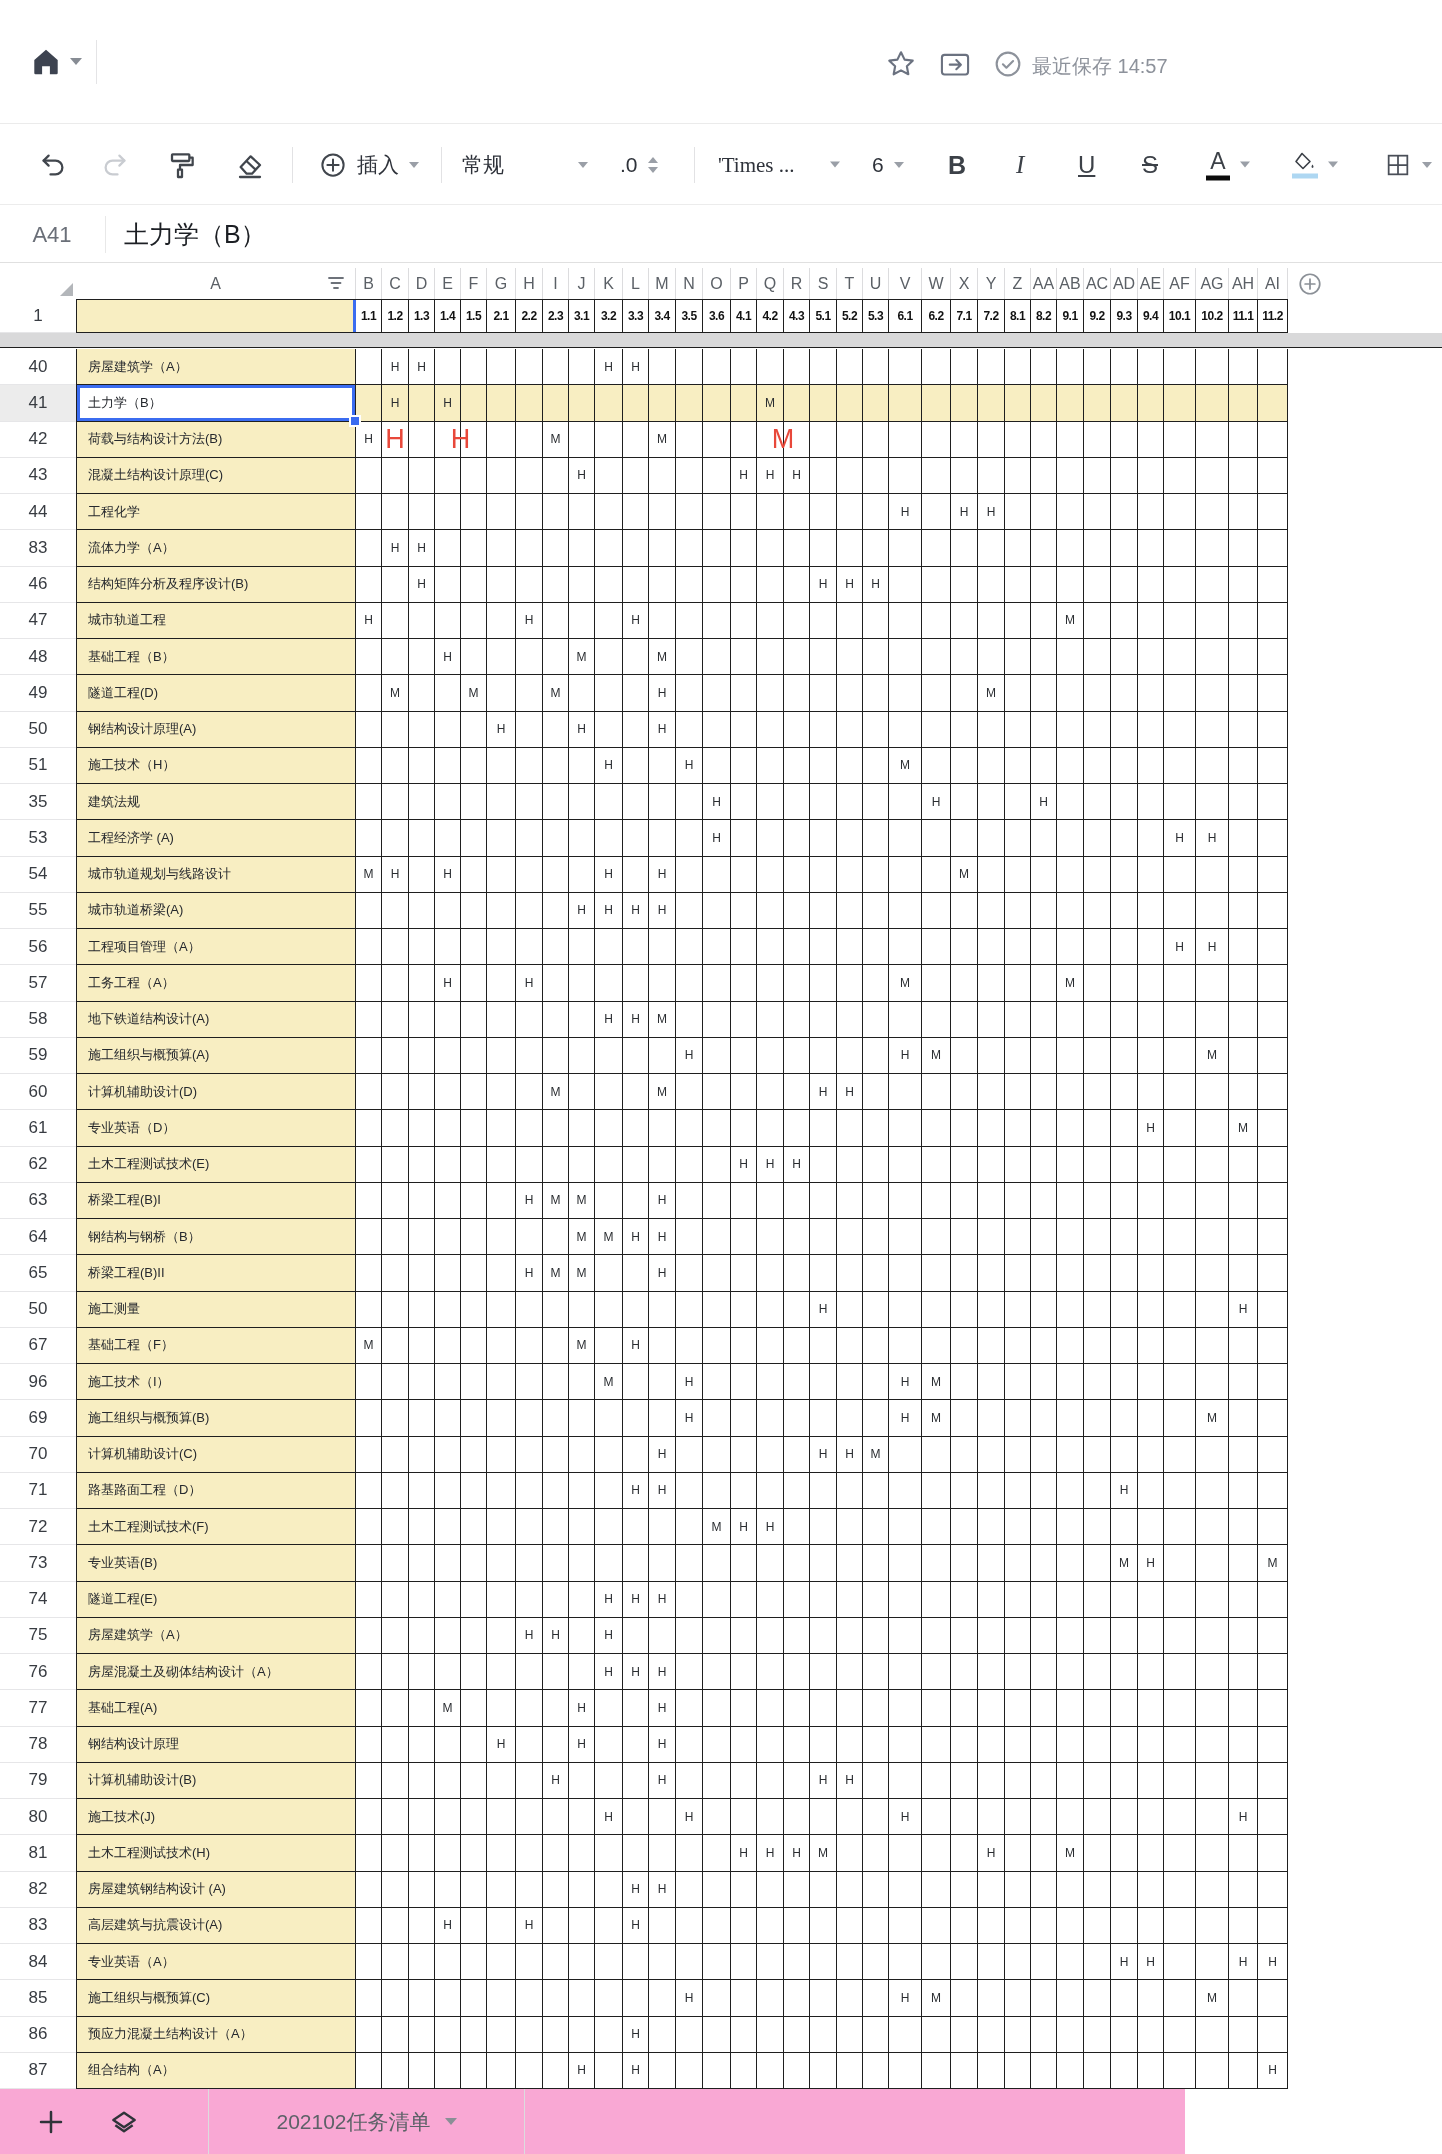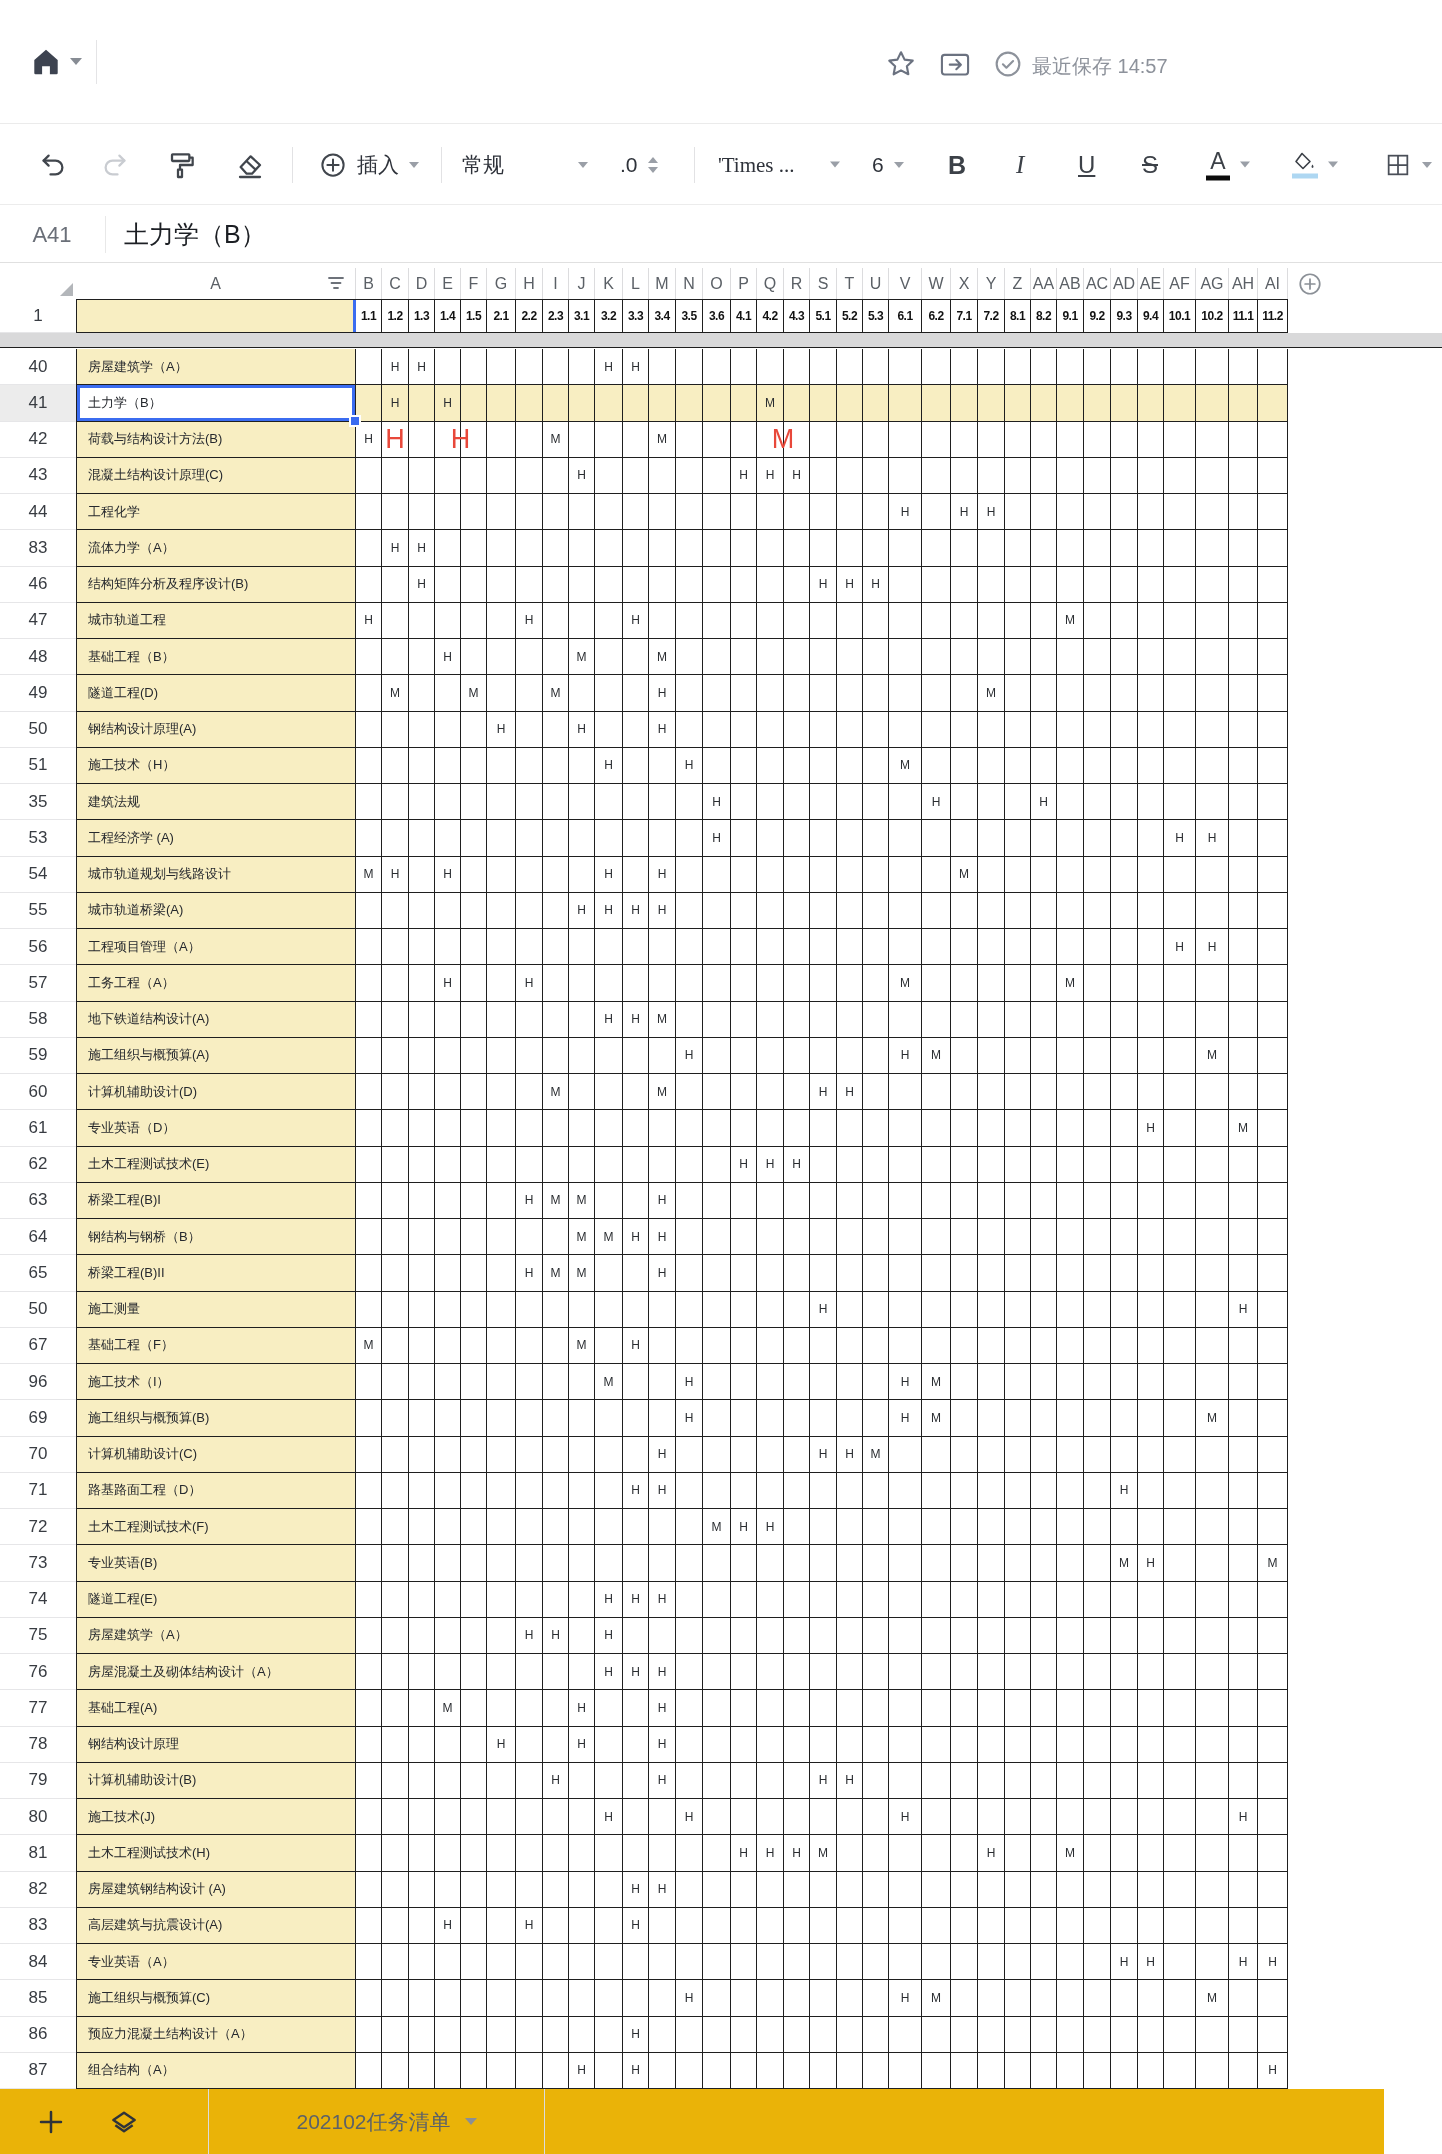--- a/index.html
+++ b/index.html
@@ -69,21 +69,21 @@
   #grid-rows{position:absolute; left:0; top:86px;}
   .row{display:flex; height:36.25px;}
   .name{font-size:13px;}
   .hl{background:var(--yellow);}
   .asel{background:#fff; box-shadow:inset 0 0 0 3px var(--accent); z-index:4;}
   .handle{position:absolute; right:-6px; bottom:-6px; width:12px; height:12px; background:var(--accent); border:2px solid #fff; z-index:6;}
   .redmark{position:absolute; left:0; top:-3px; width:100%; text-align:center; font-size:27px; line-height:40px; color:var(--red); font-weight:500; z-index:3; pointer-events:none;}
   .redmark.shift{left:13px;}
 
   
-  #tabbar{left:0; top:2089px; width:1384px; height:65px; background:#eab308; display:flex; align-items:stretch;gap:20px;}
+  #tabbar{left:0; top:2089px; width:1185px; height:65px; background:#f9a8d4; display:flex; align-items:stretch;}
   .tab-controls{width:209px; display:flex; align-items:center; border-right:1px solid #dcdcde;}
   .plus-ic{margin-left:36px;}
   .layers-ic{margin-left:42px;}
   .tab{display:flex; align-items:center; justify-content:center; font-size:21px; color:#5d6268; border-right:1px solid #dcdcde;}
   .tab .caret{border-top-color:#8a8f96; margin-left:14px; border-left-width:6px; border-right-width:6px;}
   .tab.t1{width:316px;}
   .tab.t2{width:470px;}
   .tab.active{position:relative; flex:1; background:#fff; color:#17191d; font-weight:700; font-size:23px; border-right:none; overflow:hidden; white-space:nowrap; justify-content:center;}
   .tab.active::after{content:""; position:absolute; left:0; bottom:0; width:100%; height:5px; background:var(--tabblue);}
   svg{display:block;}

